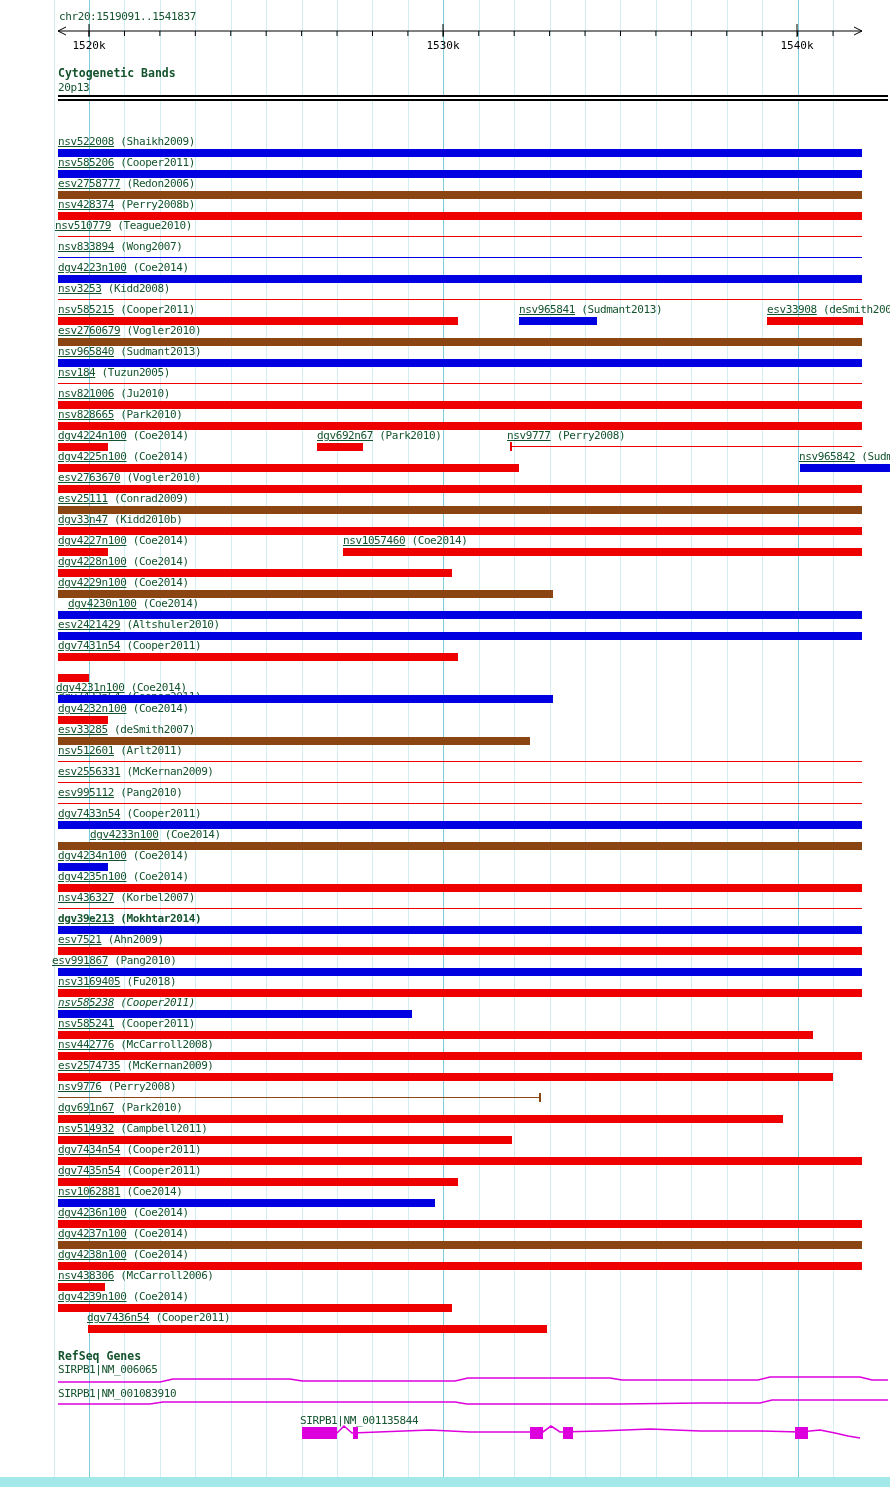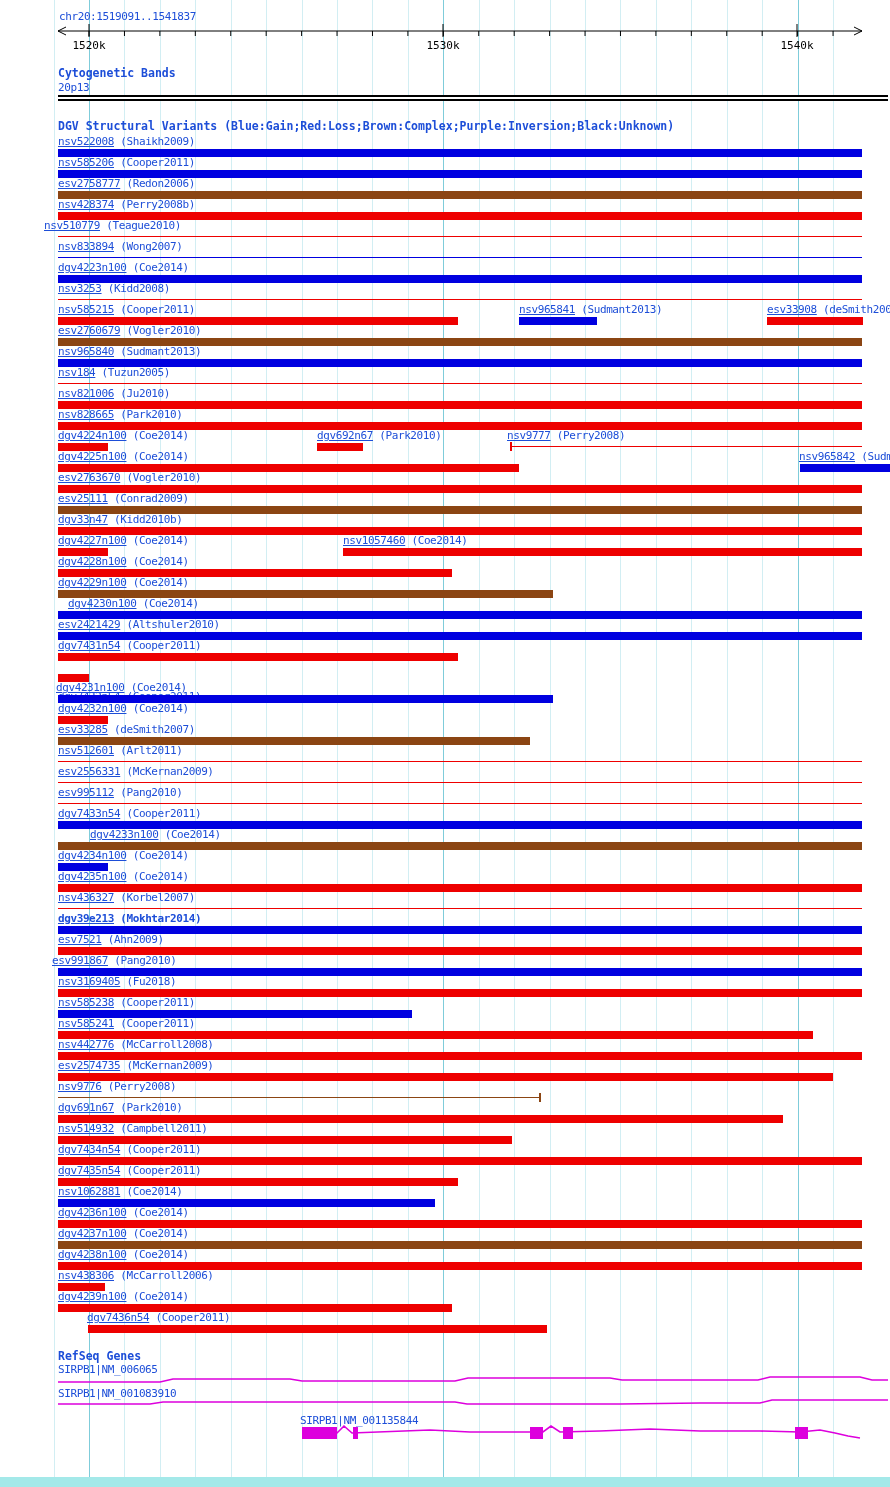--- a/index.html
+++ b/index.html
@@ -1,17 +1,17 @@
 <!DOCTYPE html>
 <html><head>
 <meta charset="utf-8">
 <style>
   html,body{margin:0;padding:0;background:#fff;}
   #canvas{position:relative;width:890px;height:1487px;background:#fff;overflow:hidden;
-          font-family:"DejaVu Sans Mono",monospace;color:#1d4ed8;}
+          font-family:"DejaVu Sans Mono",monospace;color:#14532d;}
   .g{position:absolute;top:0;width:1px;height:1477px;background:#d2eef3;}
   .G{position:absolute;top:0;width:1px;height:1477px;background:#7fccda;}
   .lbl{position:absolute;font-size:11px;line-height:13px;letter-spacing:-0.4px;white-space:nowrap;}
   .lbl .vid{text-decoration:underline;}
   .bar{position:absolute;}
   .sec-title{position:absolute;font-size:11.5px;font-weight:bold;line-height:13px;white-space:nowrap;}
   .band-rect{position:absolute;left:58px;width:830px;top:95px;height:2px;background:#fff;
              border-top:2px solid #000;border-bottom:2px solid #000;}
   .bottom-band{position:absolute;left:0;top:1477px;width:890px;height:10px;background:#a4e9e9;}
   svg{position:absolute;left:0;top:0;}
@@ -77,32 +77,31 @@
       <line x1="443" y1="24" x2="443" y2="37" stroke="#000" stroke-width="1"></line>
       <text x="443" y="49" text-anchor="middle" font-size="11" font-family="DejaVu Sans Mono, monospace">1530k</text>
       <line x1="797" y1="24" x2="797" y2="37" stroke="#000" stroke-width="1"></line>
       <text x="797" y="49" text-anchor="middle" font-size="11" font-family="DejaVu Sans Mono, monospace">1540k</text>
     </svg>
 
   <div class="sec-title" style="left:58px;top:67px;">Cytogenetic Bands</div>
   <div class="lbl" style="left:58px;top:81px;">20p13</div>
   <div class="band-rect"></div>
 
-  <div class="sec-title" style="left:58px;top:120px;">DGV Structural Variants (Blue:Gain;Red:Loss;Brown:Complex;Purple:Inversion;Black:Unknown)</div>
   <div id="rows">
       <div class="bar" style="left: 58px; top: 149px; width: 804px; height: 8px; background: rgb(0, 0, 224);"></div>
       <div class="lbl" style="left: 58px; top: 135px;"><span class="vid">nsv522008</span><span> (Shaikh2009)</span></div>
       <div class="bar" style="left: 58px; top: 170px; width: 804px; height: 8px; background: rgb(0, 0, 224);"></div>
       <div class="lbl" style="left: 58px; top: 156px;"><span class="vid">nsv585206</span><span> (Cooper2011)</span></div>
       <div class="bar" style="left: 58px; top: 191px; width: 804px; height: 8px; background: rgb(139, 69, 19);"></div>
       <div class="lbl" style="left: 58px; top: 177px;"><span class="vid">esv2758777</span><span> (Redon2006)</span></div>
       <div class="bar" style="left: 58px; top: 212px; width: 804px; height: 8px; background: rgb(238, 0, 0);"></div>
       <div class="lbl" style="left: 58px; top: 198px;"><span class="vid">nsv428374</span><span> (Perry2008b)</span></div>
       <div class="bar" style="left: 58px; top: 236px; width: 804px; height: 1px; background: rgb(238, 0, 0);"></div>
-      <div class="lbl" style="left: 44px; top: 219px;"><span class="vid">nsv510779</span><span> (Teague2010)</span></div>
+      <div class="lbl" style="left: 55px; top: 219px;"><span class="vid">nsv510779</span><span> (Teague2010)</span></div>
       <div class="bar" style="left: 58px; top: 257px; width: 804px; height: 1px; background: rgb(0, 0, 224);"></div>
       <div class="lbl" style="left: 58px; top: 240px;"><span class="vid">nsv833894</span><span> (Wong2007)</span></div>
       <div class="bar" style="left: 58px; top: 275px; width: 804px; height: 8px; background: rgb(0, 0, 224);"></div>
       <div class="lbl" style="left: 58px; top: 261px;"><span class="vid">dgv4223n100</span><span> (Coe2014)</span></div>
       <div class="bar" style="left: 58px; top: 299px; width: 804px; height: 1px; background: rgb(238, 0, 0);"></div>
       <div class="lbl" style="left: 58px; top: 282px;"><span class="vid">nsv3253</span><span> (Kidd2008)</span></div>
       <div class="bar" style="left: 58px; top: 317px; width: 400px; height: 8px; background: rgb(238, 0, 0);"></div>
       <div class="lbl" style="left: 58px; top: 303px;"><span class="vid">nsv585215</span><span> (Cooper2011)</span></div>
       <div class="bar" style="left: 519px; top: 317px; width: 78px; height: 8px; background: rgb(0, 0, 224);"></div>
       <div class="lbl" style="left: 519px; top: 303px;"><span class="vid">nsv965841</span><span> (Sudmant2013)</span></div>
@@ -175,21 +174,21 @@
       <div class="lbl" style="left: 58px; top: 891px;"><span class="vid">nsv436327</span><span> (Korbel2007)</span></div>
       <div class="bar" style="left: 58px; top: 926px; width: 804px; height: 8px; background: rgb(0, 0, 224);"></div>
       <div class="lbl" style="left: 58px; top: 912px; font-weight: bold;"><span class="vid">dgv39e213</span><span> (Mokhtar2014)</span></div>
       <div class="bar" style="left: 58px; top: 947px; width: 804px; height: 8px; background: rgb(238, 0, 0);"></div>
       <div class="lbl" style="left: 58px; top: 933px;"><span class="vid">esv7521</span><span> (Ahn2009)</span></div>
       <div class="bar" style="left: 58px; top: 968px; width: 804px; height: 8px; background: rgb(0, 0, 224);"></div>
       <div class="lbl" style="left: 52px; top: 954px;"><span class="vid">esv991867</span><span> (Pang2010)</span></div>
       <div class="bar" style="left: 58px; top: 989px; width: 804px; height: 8px; background: rgb(238, 0, 0);"></div>
       <div class="lbl" style="left: 58px; top: 975px;"><span class="vid">nsv3169405</span><span> (Fu2018)</span></div>
       <div class="bar" style="left: 58px; top: 1010px; width: 354px; height: 8px; background: rgb(0, 0, 224);"></div>
-      <div class="lbl" style="left: 58px; top: 996px;"><span class="vid">nsv585238</span><span> (Cooper2011)</span></div>
+      <div class="lbl" style="left: 58px; top: 996px; font-style: italic;"><span class="vid">nsv585238</span><span> (Cooper2011)</span></div>
       <div class="bar" style="left: 58px; top: 1031px; width: 755px; height: 8px; background: rgb(238, 0, 0);"></div>
       <div class="lbl" style="left: 58px; top: 1017px;"><span class="vid">nsv585241</span><span> (Cooper2011)</span></div>
       <div class="bar" style="left: 58px; top: 1052px; width: 804px; height: 8px; background: rgb(238, 0, 0);"></div>
       <div class="lbl" style="left: 58px; top: 1038px;"><span class="vid">nsv442776</span><span> (McCarroll2008)</span></div>
       <div class="bar" style="left: 58px; top: 1073px; width: 775px; height: 8px; background: rgb(238, 0, 0);"></div>
       <div class="lbl" style="left: 58px; top: 1059px;"><span class="vid">esv2574735</span><span> (McKernan2009)</span></div>
       <div class="bar" style="left: 58px; top: 1097px; width: 482px; height: 1px; background: rgb(139, 69, 19);"></div>
       <div class="bar" style="left: 539px; top: 1093px; width: 2px; height: 9px; background: rgb(139, 69, 19);"></div>
       <div class="lbl" style="left: 58px; top: 1080px;"><span class="vid">nsv9776</span><span> (Perry2008)</span></div>
       <div class="bar" style="left: 58px; top: 1115px; width: 725px; height: 8px; background: rgb(238, 0, 0);"></div>

